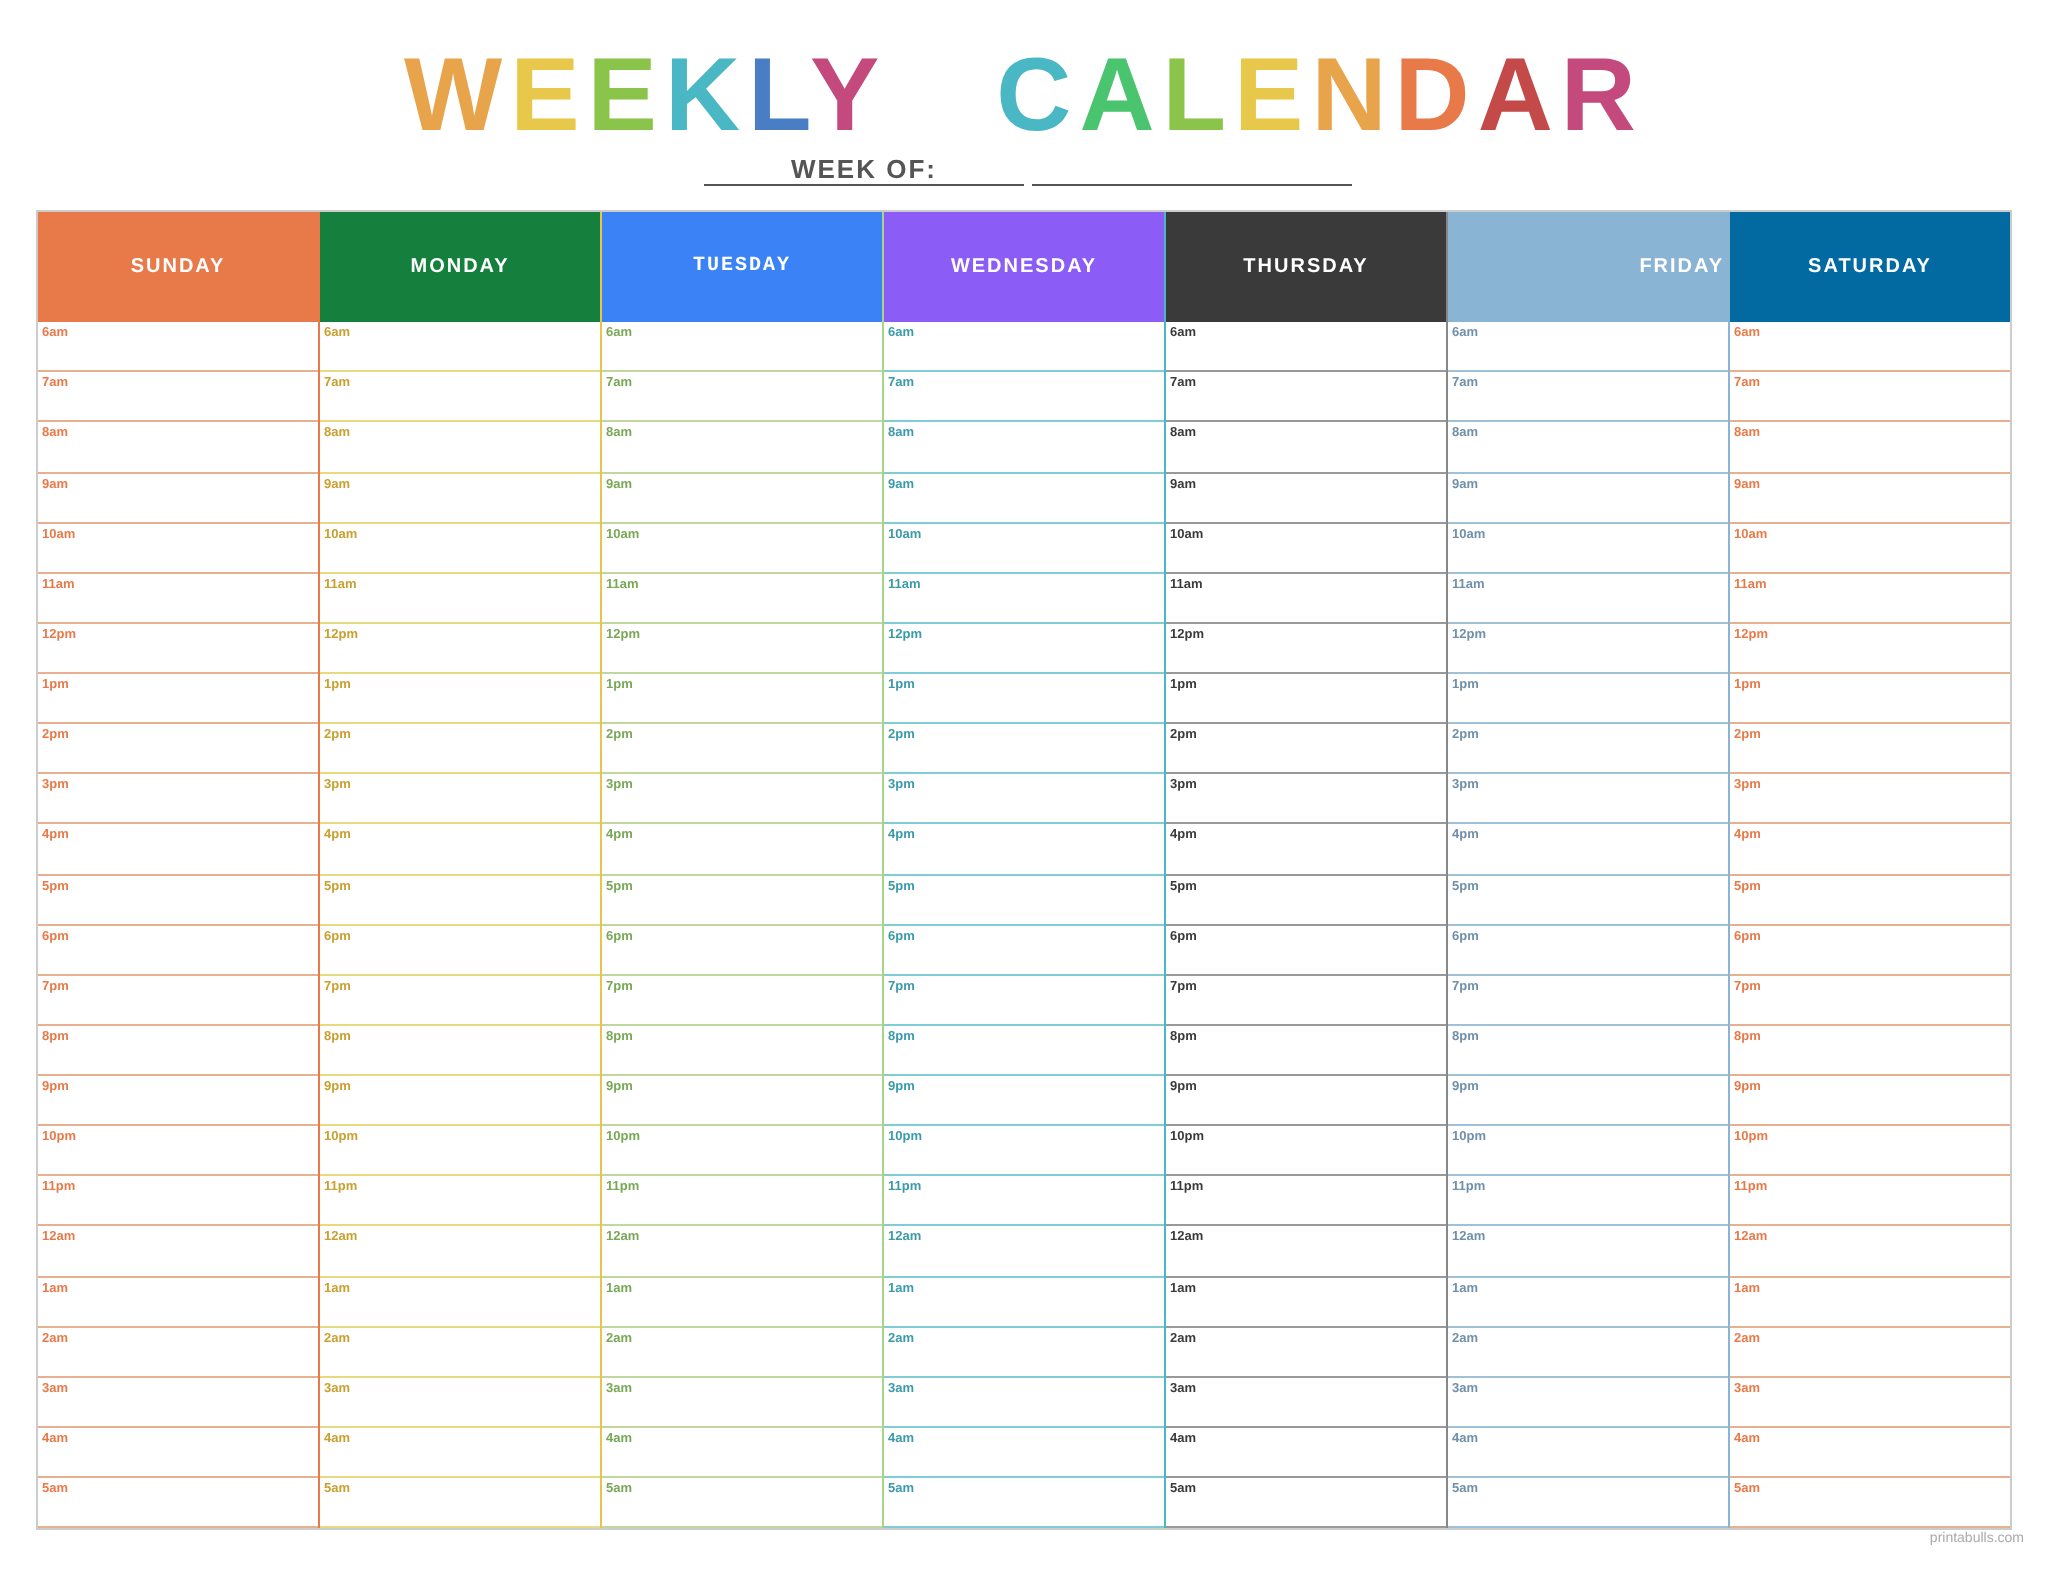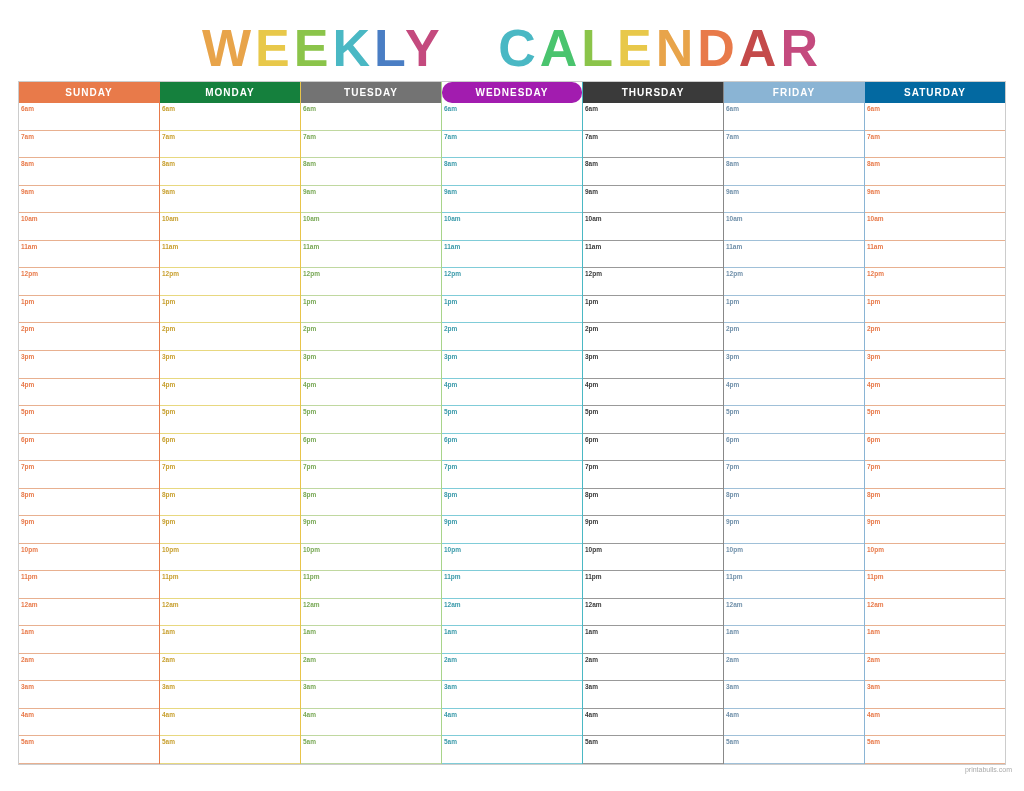--- a/index.html
+++ b/index.html
@@ -75,31 +75,31 @@
 
     .day-col:last-child {
       border-right: none;
     }
 
     .day-header {
       text-align: center;
       font-size: 10px;
       font-weight: 700;
       letter-spacing: 1px;
-      padding: 5px 2px;
+      padding: 22px 2px;
       color: #fff;
       text-transform: uppercase;
     }
 
     .day-col.sunday .day-header { background-color: #e87a4a; }
     .day-col.monday .day-header { background-color: #15803d; }
-    .day-col.tuesday .day-header { background-color: #737373; }
-    .day-col.wednesday .day-header { background-color: #a21caf; border-radius: 10px; }
+    .day-col.tuesday .day-header { background-color: #3b82f6; font-family: Liberation Mono, monospace; }
+    .day-col.wednesday .day-header { background-color: #8b5cf6; }
     .day-col.thursday .day-header { background-color: #3a3a3a; }
-    .day-col.friday .day-header { background-color: #8ab4d4; }
+    .day-col.friday .day-header { background-color: #8ab4d4; text-align: right; }
     .day-col.saturday .day-header { background-color: #0369a1; }
 
     .time-slots {
       display: flex;
       flex-direction: column;
       flex: 1;
     }
 
     .time-slot {
       display: flex;
@@ -166,20 +166,23 @@
 </head>
 <body>
 
 <div id="page-wrapper">
   <div id="title-area">
     <div id="main-title">
       <span class="t-W">W</span><span class="t-E">E</span><span class="t-E2">E</span><span class="t-K">K</span><span class="t-L">L</span><span class="t-Y">Y</span>
       &nbsp;
       <span class="t-C">C</span><span class="t-A">A</span><span class="t-L2">L</span><span class="t-E3">E</span><span class="t-N">N</span><span class="t-D">D</span><span class="t-A2">A</span><span class="t-R">R</span>
     </div>
+    <div id="week-of">
+      <span>WEEK OF:</span><span>&nbsp;</span>
+    </div>
   </div>
 
   <div id="calendar-grid">
   <div class="day-col sunday">
         <div class="day-header">SUNDAY</div>
         <div class="time-slots">
           <div class="time-slot">
             <div class="time-label">6am</div>
             <div class="time-content"></div>
           </div>

